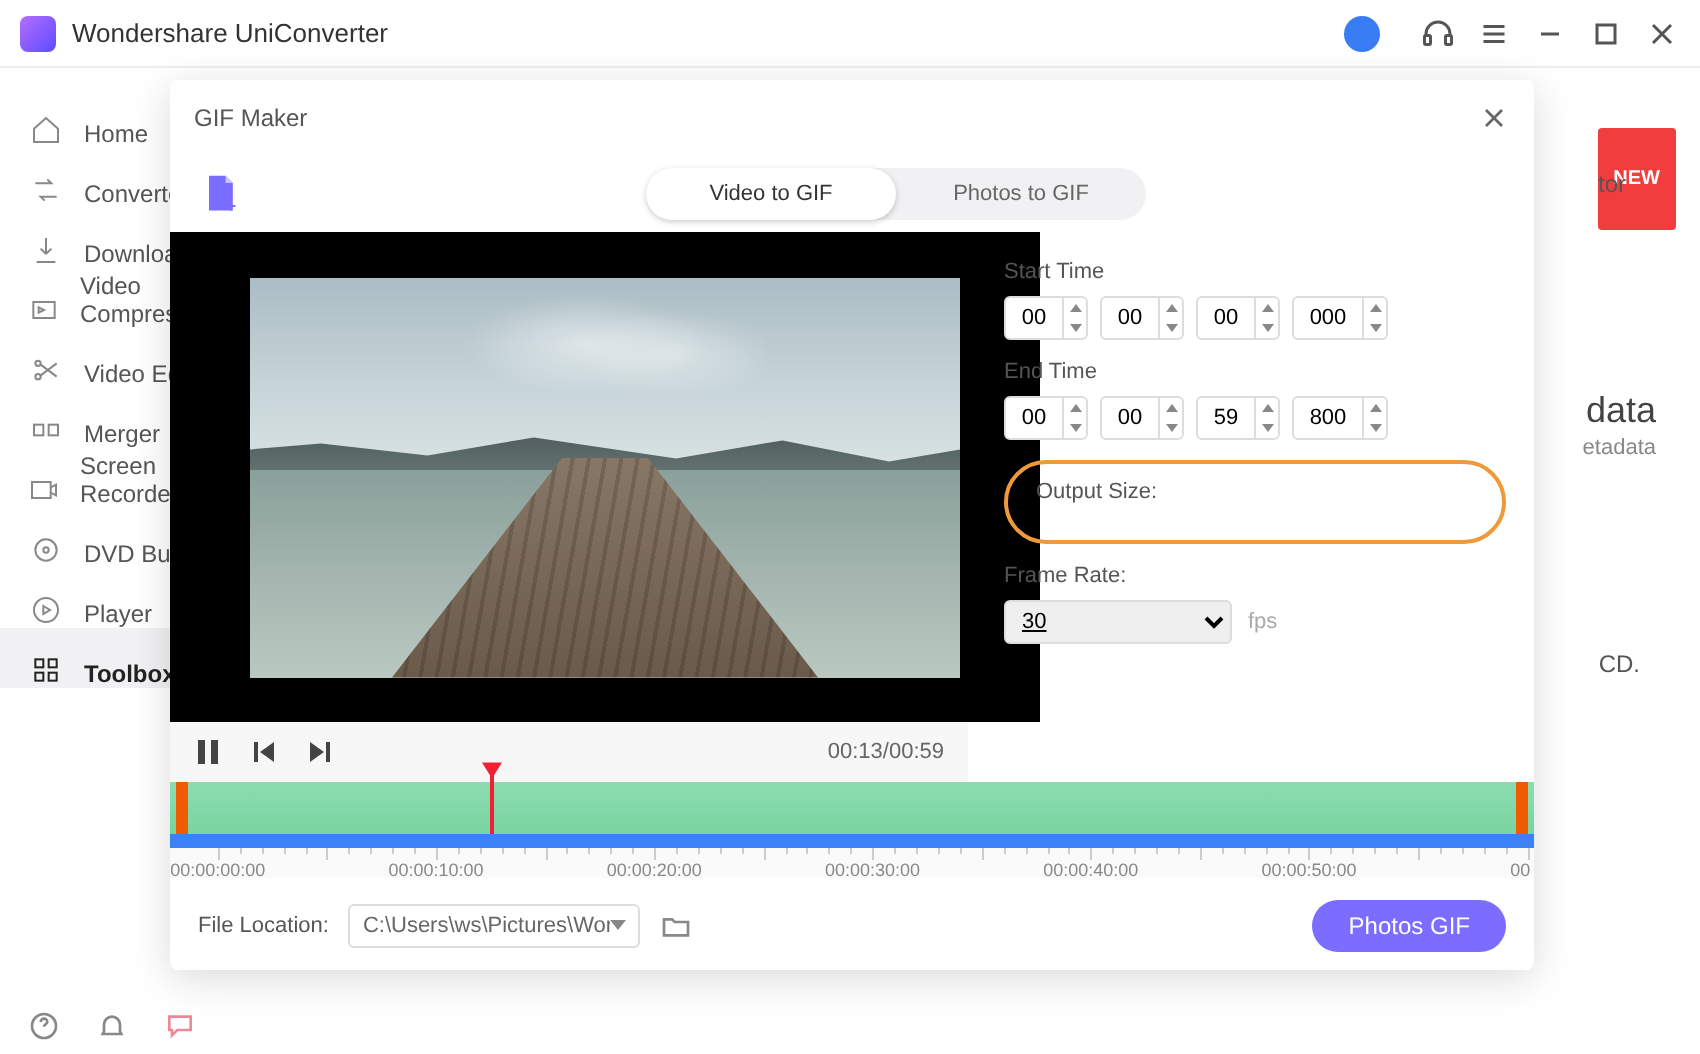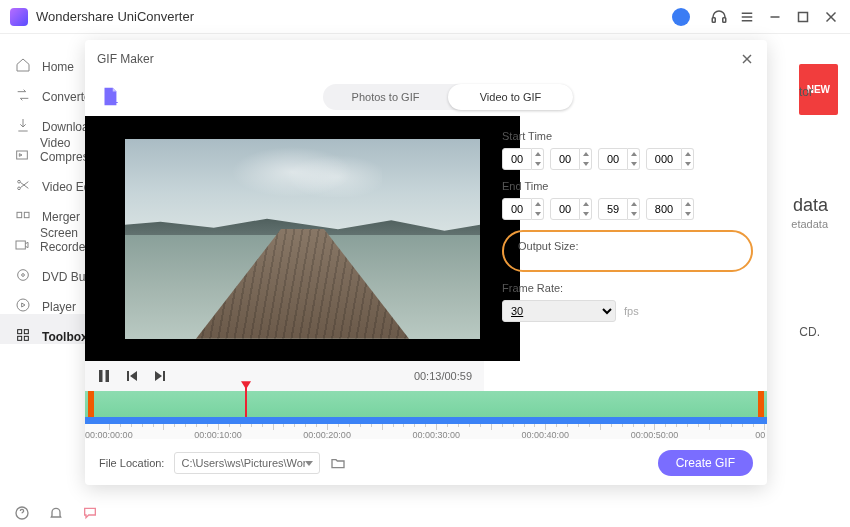--- a/index.html
+++ b/index.html
@@ -263,22 +263,22 @@
         </svg></span>
   </div>
 
   <div class="modal-toolbar">
     <span class="add-file"><svg viewBox="0 0 24 24">
           <path d="M6 2h9l4 4v15H6z" fill="#7a6dff"></path>
           <path d="M15 2v4h4" fill="#c9c2ff"></path>
           <text x="15" y="22" font-size="10" fill="#7a6dff" font-weight="bold">+</text>
         </svg></span>
     <div class="seg">
+      <div class="tab active">Video to GIF</div>
       <div class="tab">Photos to GIF</div>
-      <div class="tab active">Video to GIF</div>
     </div>
   </div>
 
   <div class="modal-body">
     <div class="preview-col">
       <div class="video-box">
         <div class="video-inner">
           <div class="sky"></div>
             <div class="cloud"></div>
             <div class="mtn"></div>
@@ -532,15 +532,15 @@
     <span class="floc">File Location:</span>
     <div class="pathbox">
       <span style="overflow:hidden; white-space:nowrap;">C:\Users\ws\Pictures\Wonders</span>
       <span class="caret"><svg width="8" height="6" viewBox="0 0 8 6">
             <path d="M0 0l4 5 4-5z" fill="#888"></path>
           </svg></span>
     </div>
     <span class="folder"><svg viewBox="0 0 24 24" fill="none" stroke="#888" stroke-width="2">
           <path d="M3 7h6l2 2h10v10H3z"></path>
         </svg></span>
-    <button class="create">Create GIF</button>
+    <button class="create">Photos GIF</button>
   </div>
 </div>
 
 </body></html>

